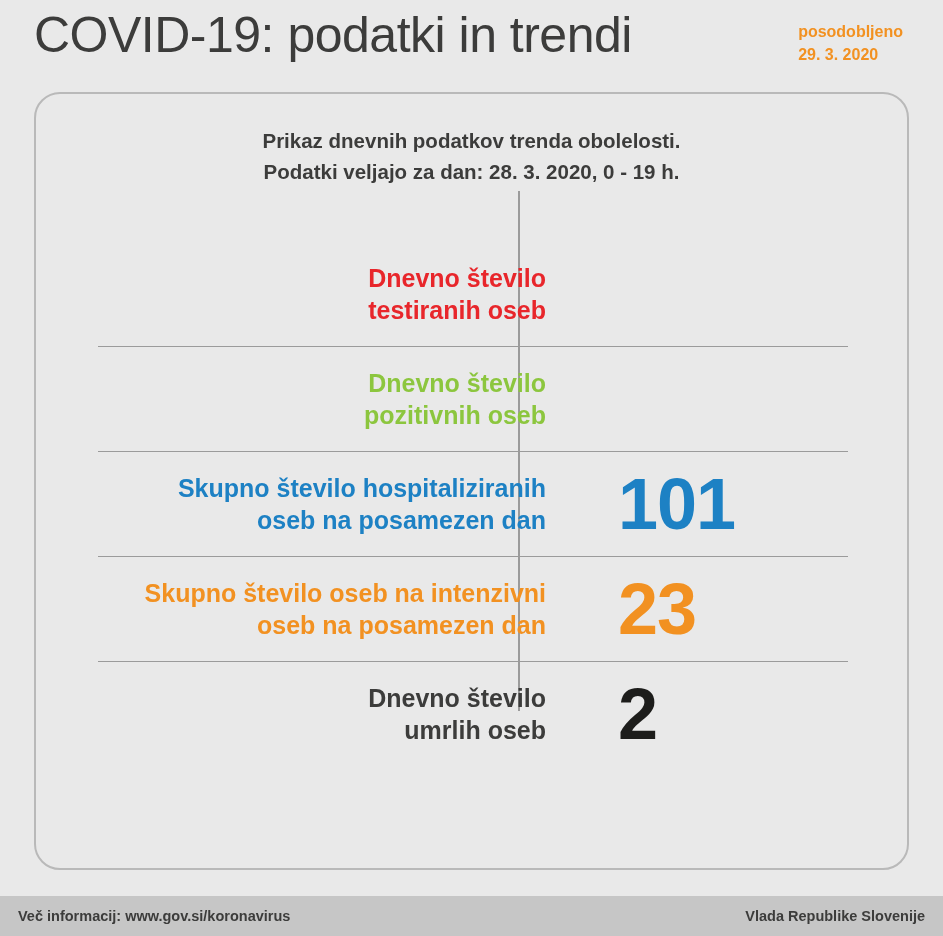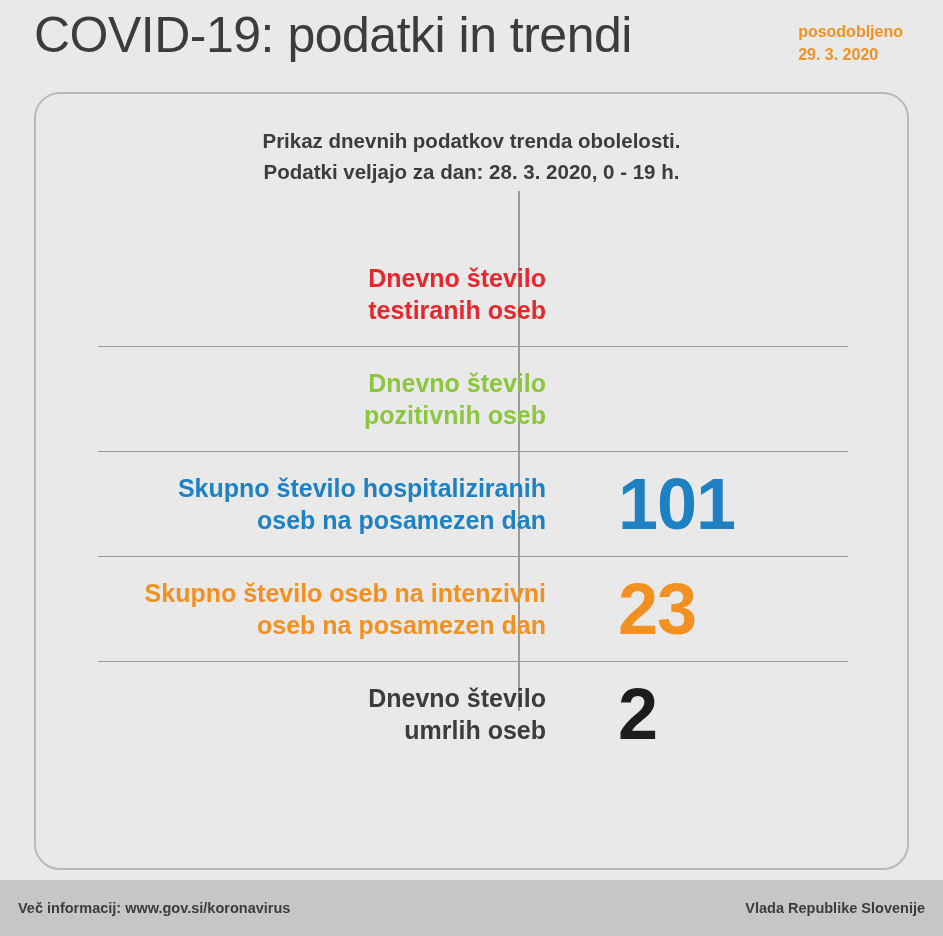--- a/index.html
+++ b/index.html
@@ -117,21 +117,21 @@
     height: 520px;
     background: #9b9b9b;
   }
 
   
   .footer {
     position: absolute;
     left: 0;
     bottom: 0;
     width: 943px;
-    height: 56px;
+    height: 40px;
     background: #c6c6c6;
     display: flex;
     align-items: center;
     justify-content: space-between;
     padding: 0 18px;
     box-sizing: border-box;
     font-size: 14.5px;
     font-weight: bold;
     color: #3c3c3b;
   }

